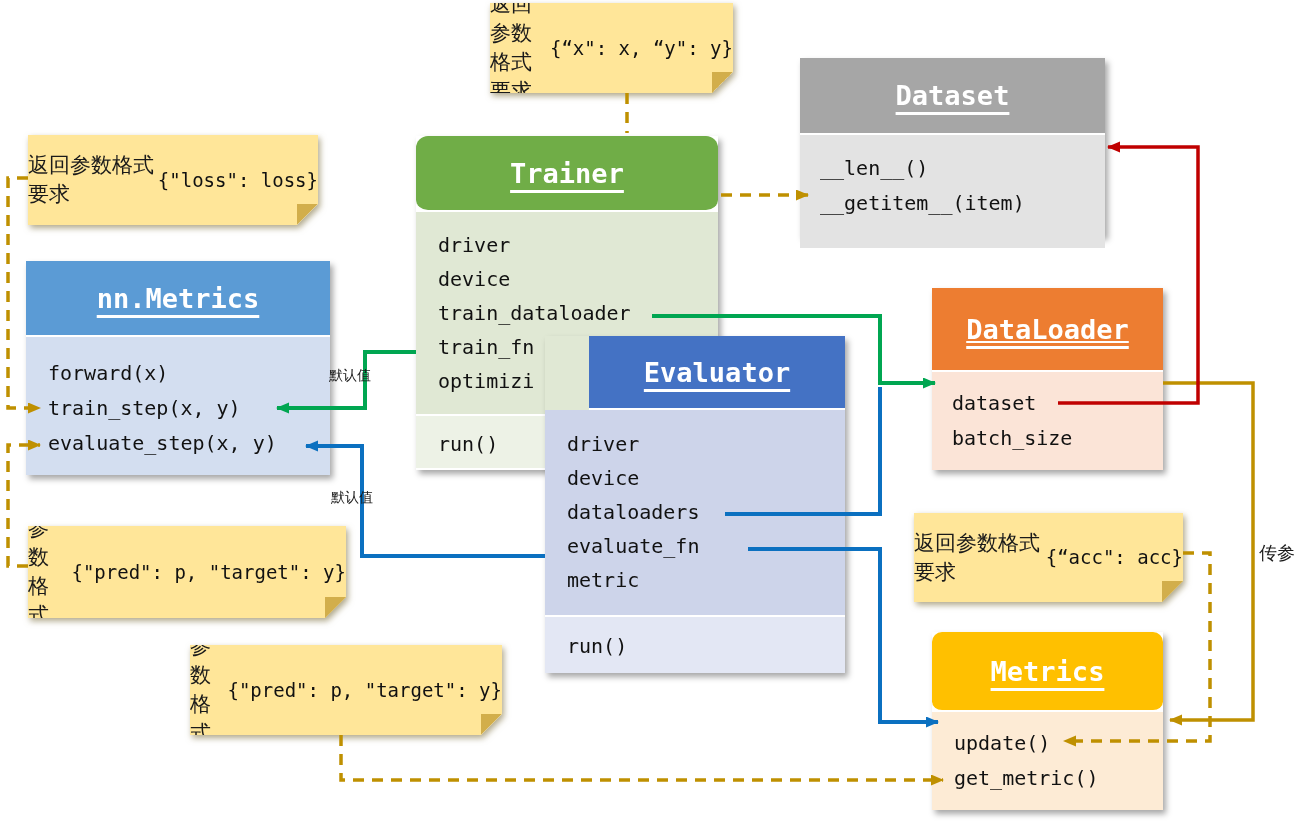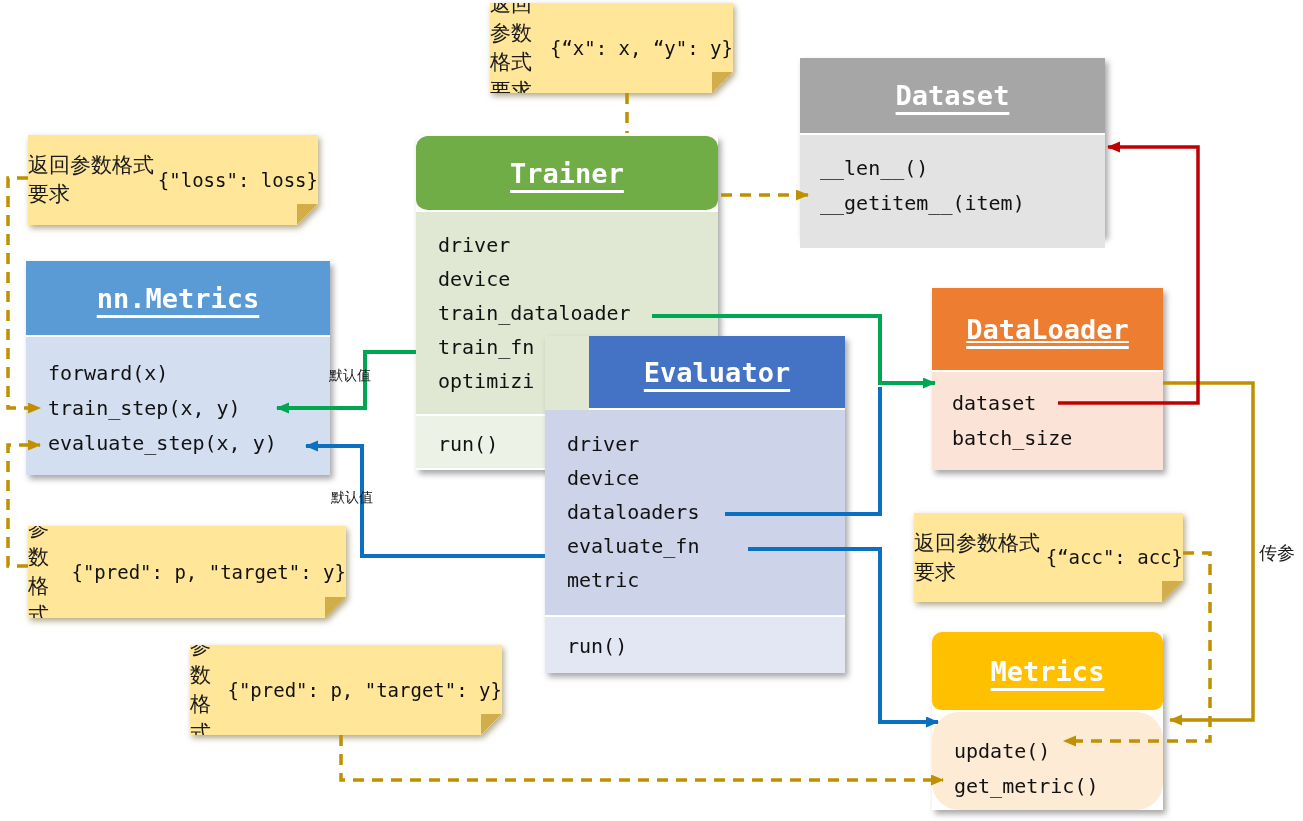--- a/index.html
+++ b/index.html
@@ -51,21 +51,21 @@
 
   
   .box-dataloader{ left:932px; top:288px; width:231px; height:182px; z-index:10; }
   .box-dataloader .uml-header { background:#ED7D31; height:84px; border-bottom:2px solid #fff;text-decoration:underline; }
   .box-dataloader .sec-body { background:#FBE4D7; height:98px; padding:14px 0 0 20px; }
   .box-dataloader .m-row { line-height:35px; }
 
   
   .box-metrics   { left:932px; top:632px; width:231px; height:178px; z-index:10; }
   .box-metrics   .uml-header { background:#FFC000; height:80px; border-bottom:2px solid #fff;border-radius:10px; }
-  .box-metrics   .sec-body { background:#FDEBD5; height:98px; padding:22px 0 0 22px;border-radius:27px; }
+  .box-metrics   .sec-body { background:#FDEBD5; height:98px; padding:14px 0 0 22px; }
   .box-metrics   .m-row { line-height:35px; }
 
   
   .note-wrap { position:absolute; z-index:30; filter:drop-shadow(2px 3px 3px rgba(110,95,40,0.55)); }
   .note {
     width:100%; height:100%; box-sizing:border-box;
     background:#FFE699;
     clip-path:polygon(0 0,100% 0,100% calc(100% - 21px),calc(100% - 21px) 100%,0 100%);
     display:flex; flex-direction:row; align-items:center; justify-content:center;
     gap:3px; position:relative;

